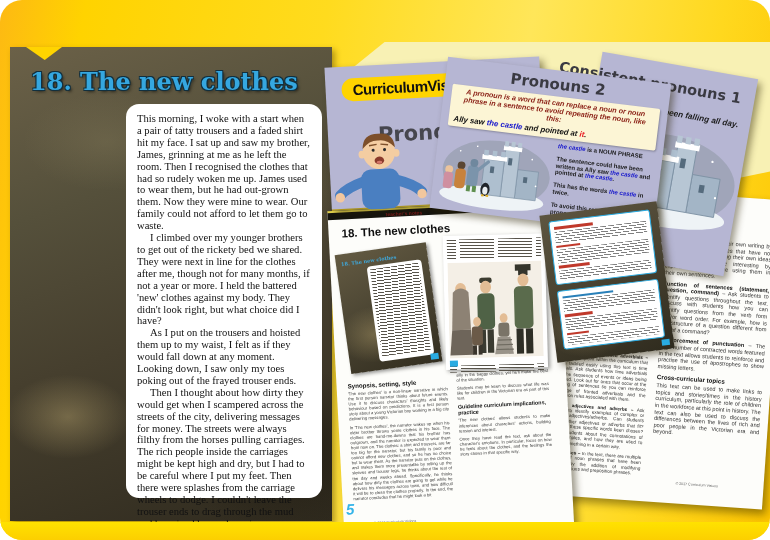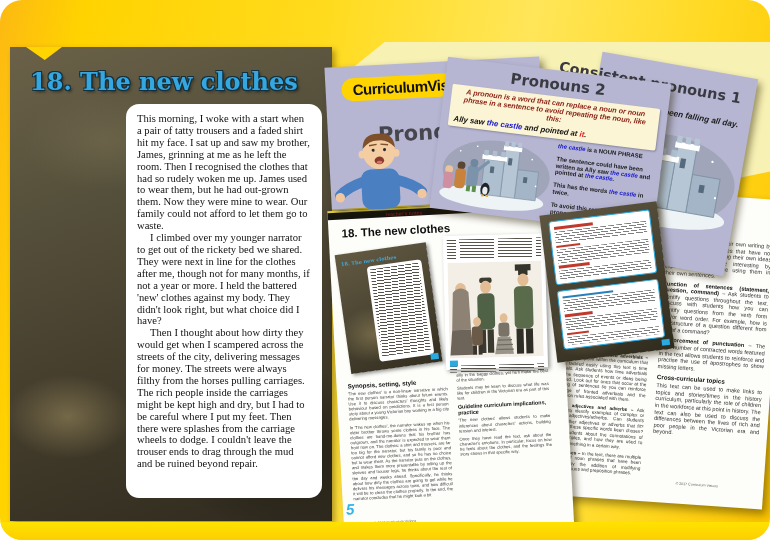--- a/index.html
+++ b/index.html
@@ -109,21 +109,22 @@
 <div id="card">
 
 
   <div class="pale-wedge"></div>
 
   <div id="photo-panel">
     <div id="photo-fold"></div>
     <div id="story-title">18. The new clothes</div>
     <div id="story-box">
       <p>This morning, I woke with a start when a pair of tatty trousers and a faded shirt hit my face. I sat up and saw my brother, James, grinning at me as he left the room. Then I recognised the clothes that had so rudely woken me up. James used to wear them, but he had out-grown them. Now they were mine to wear. Our family could not afford to let them go to waste.</p>
-      <p>I climbed over my younger narrator to get out of the rickety bed we shared. They were next in line for the clothes after me, though not for many months, if not a year or more. I held the battered 'new' clothes against my body. They didn't look right, but what choice did I have?</p>
+      <p>I climbed over my younger brothers to get out of the rickety bed we shared. They were next in line for the clothes after me, though not for many months, if not a year or more. I held the battered 'new' clothes against my body. They didn't look right, but what choice did I have?</p>
+      <p>As I put on the trousers and hoisted them up to my waist, I felt as if they would fall down at any moment. Looking down, I saw only my toes poking out of the frayed trouser ends.</p>
       <p>Then I thought about how dirty they would get when I scampered across the streets of the city, delivering messages for money. The streets were always filthy from the horses pulling carriages. The rich people inside the carriages might be kept high and dry, but I had to be careful where I put my feet. Then there were splashes from the carriage wheels to dodge. I couldn't leave the trouser ends to drag through the mud and be ruined beyond repair.</p>
     </div>
   </div>
 
   <div id="teacher-page">
     <div id="tn-band">
       <span>teacher's notes</span>
     </div>
     <div id="tn-heading">18. The new clothes</div>
 

